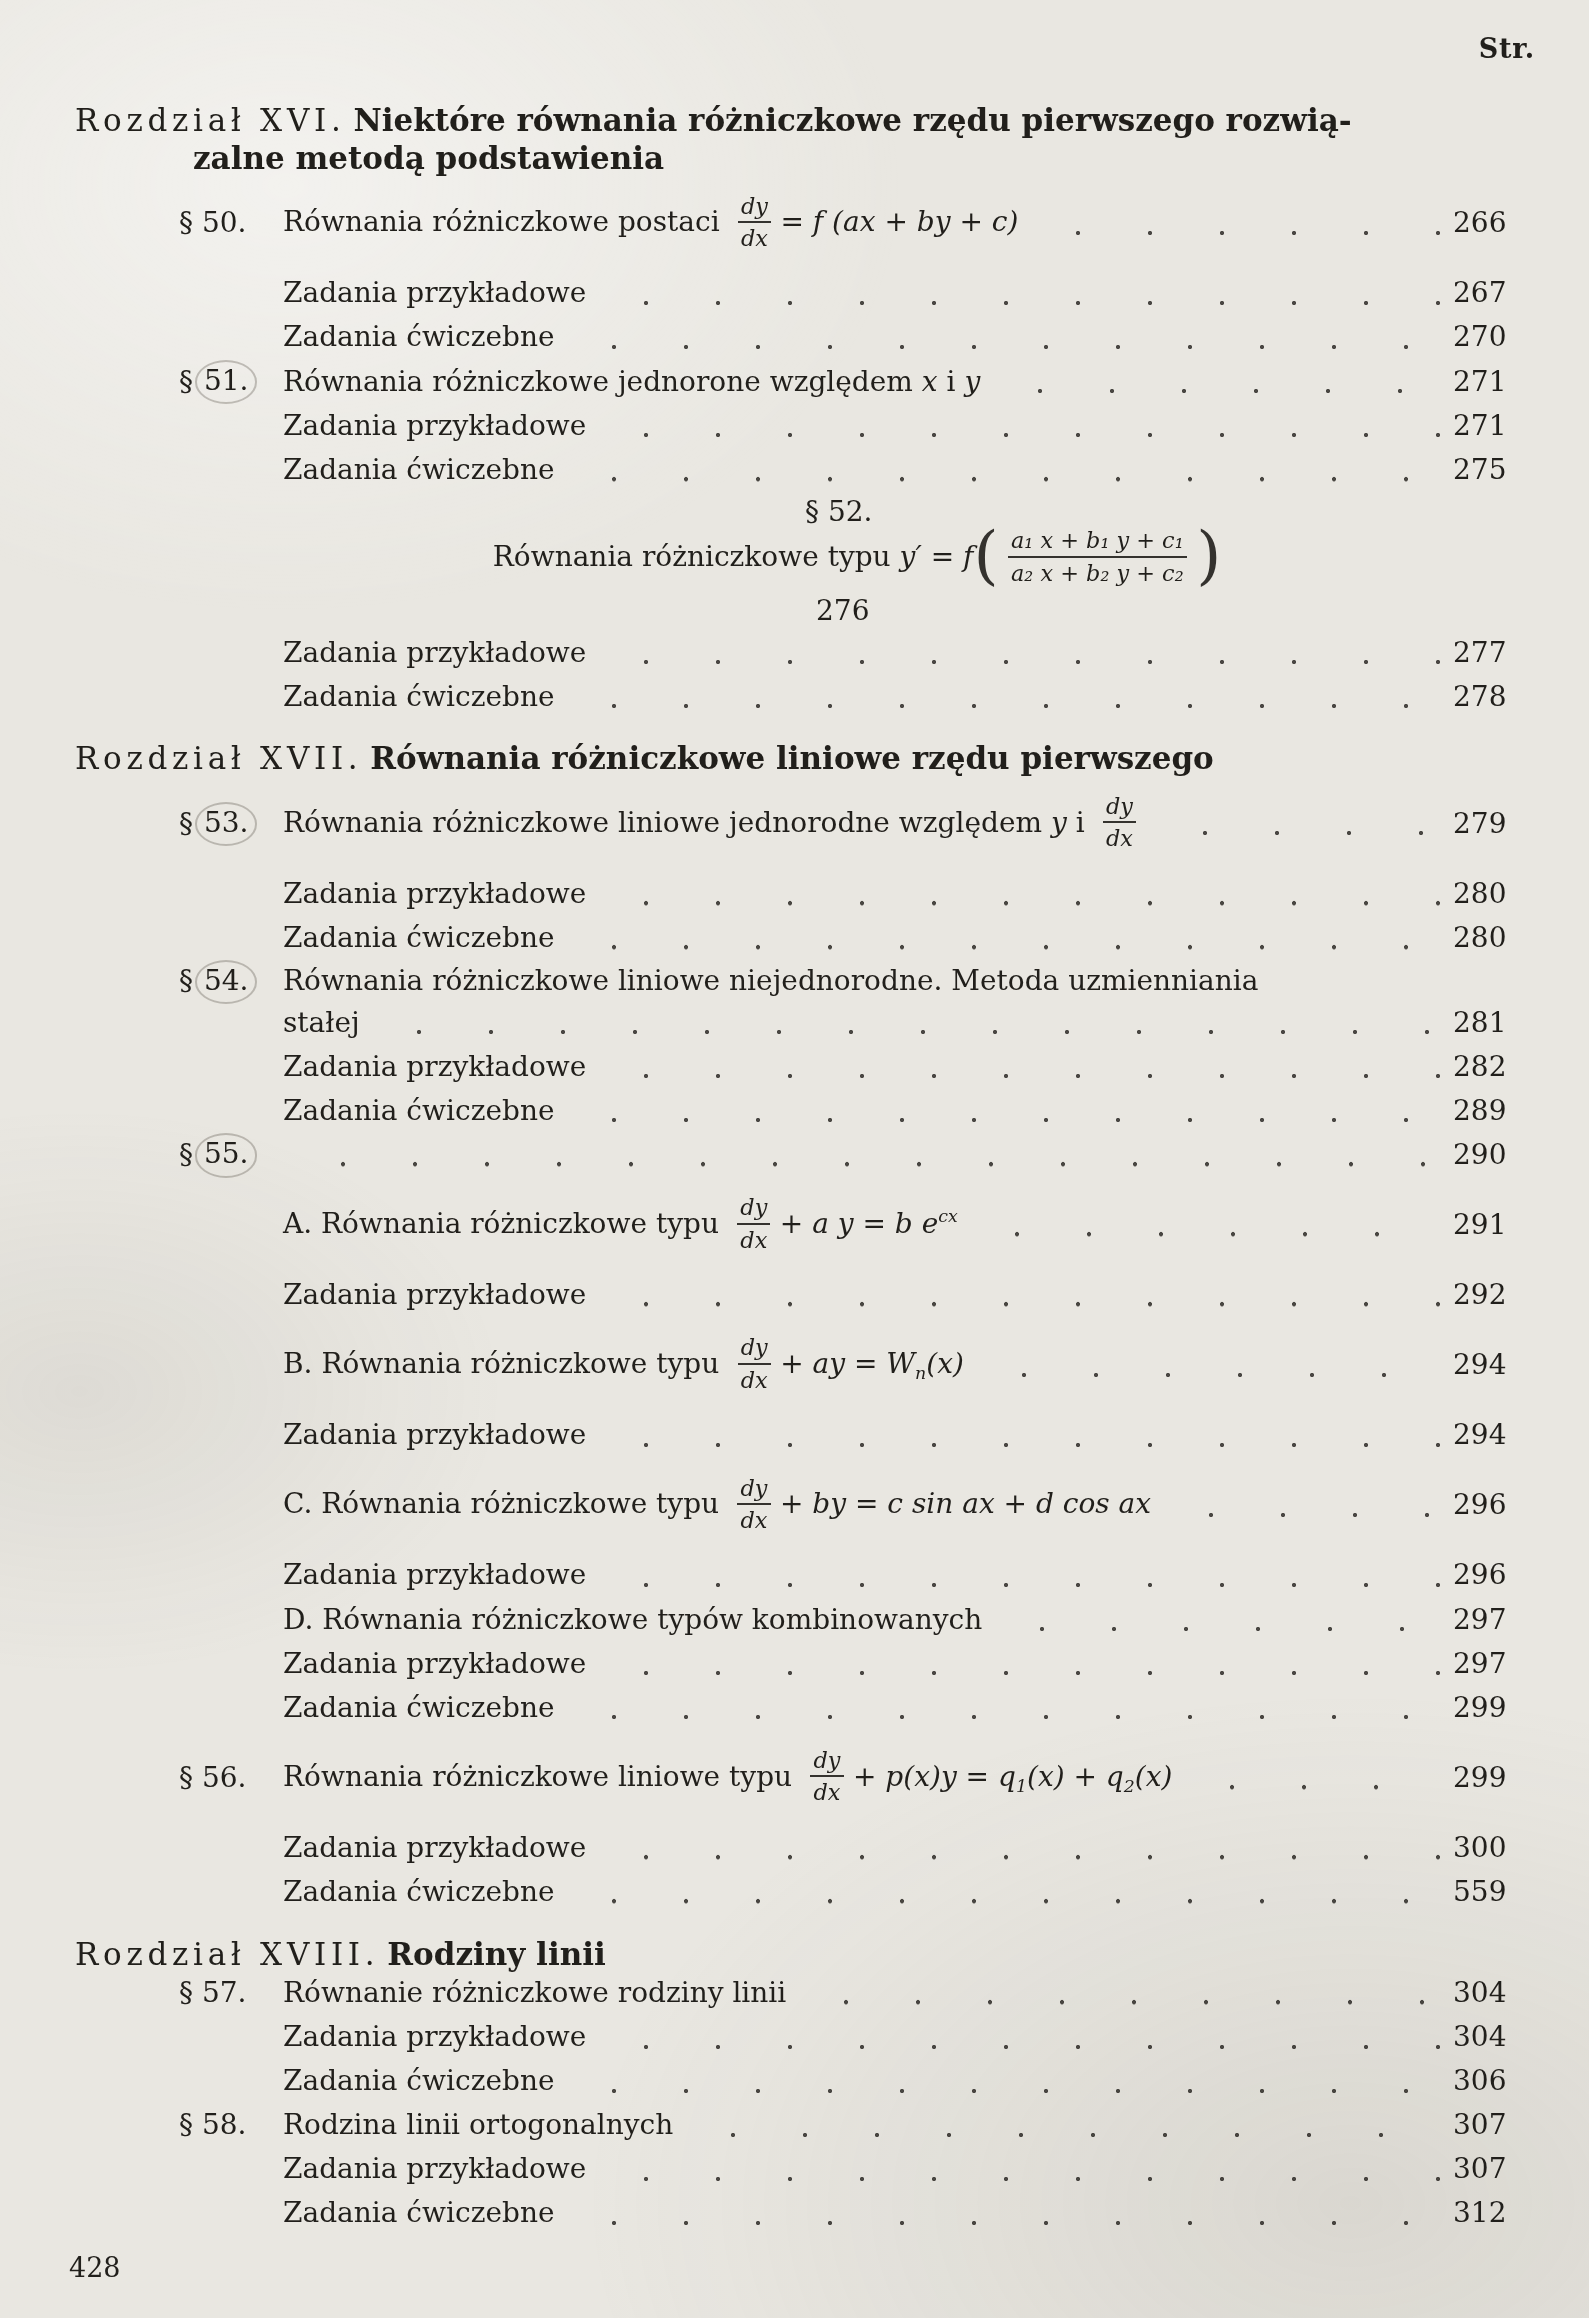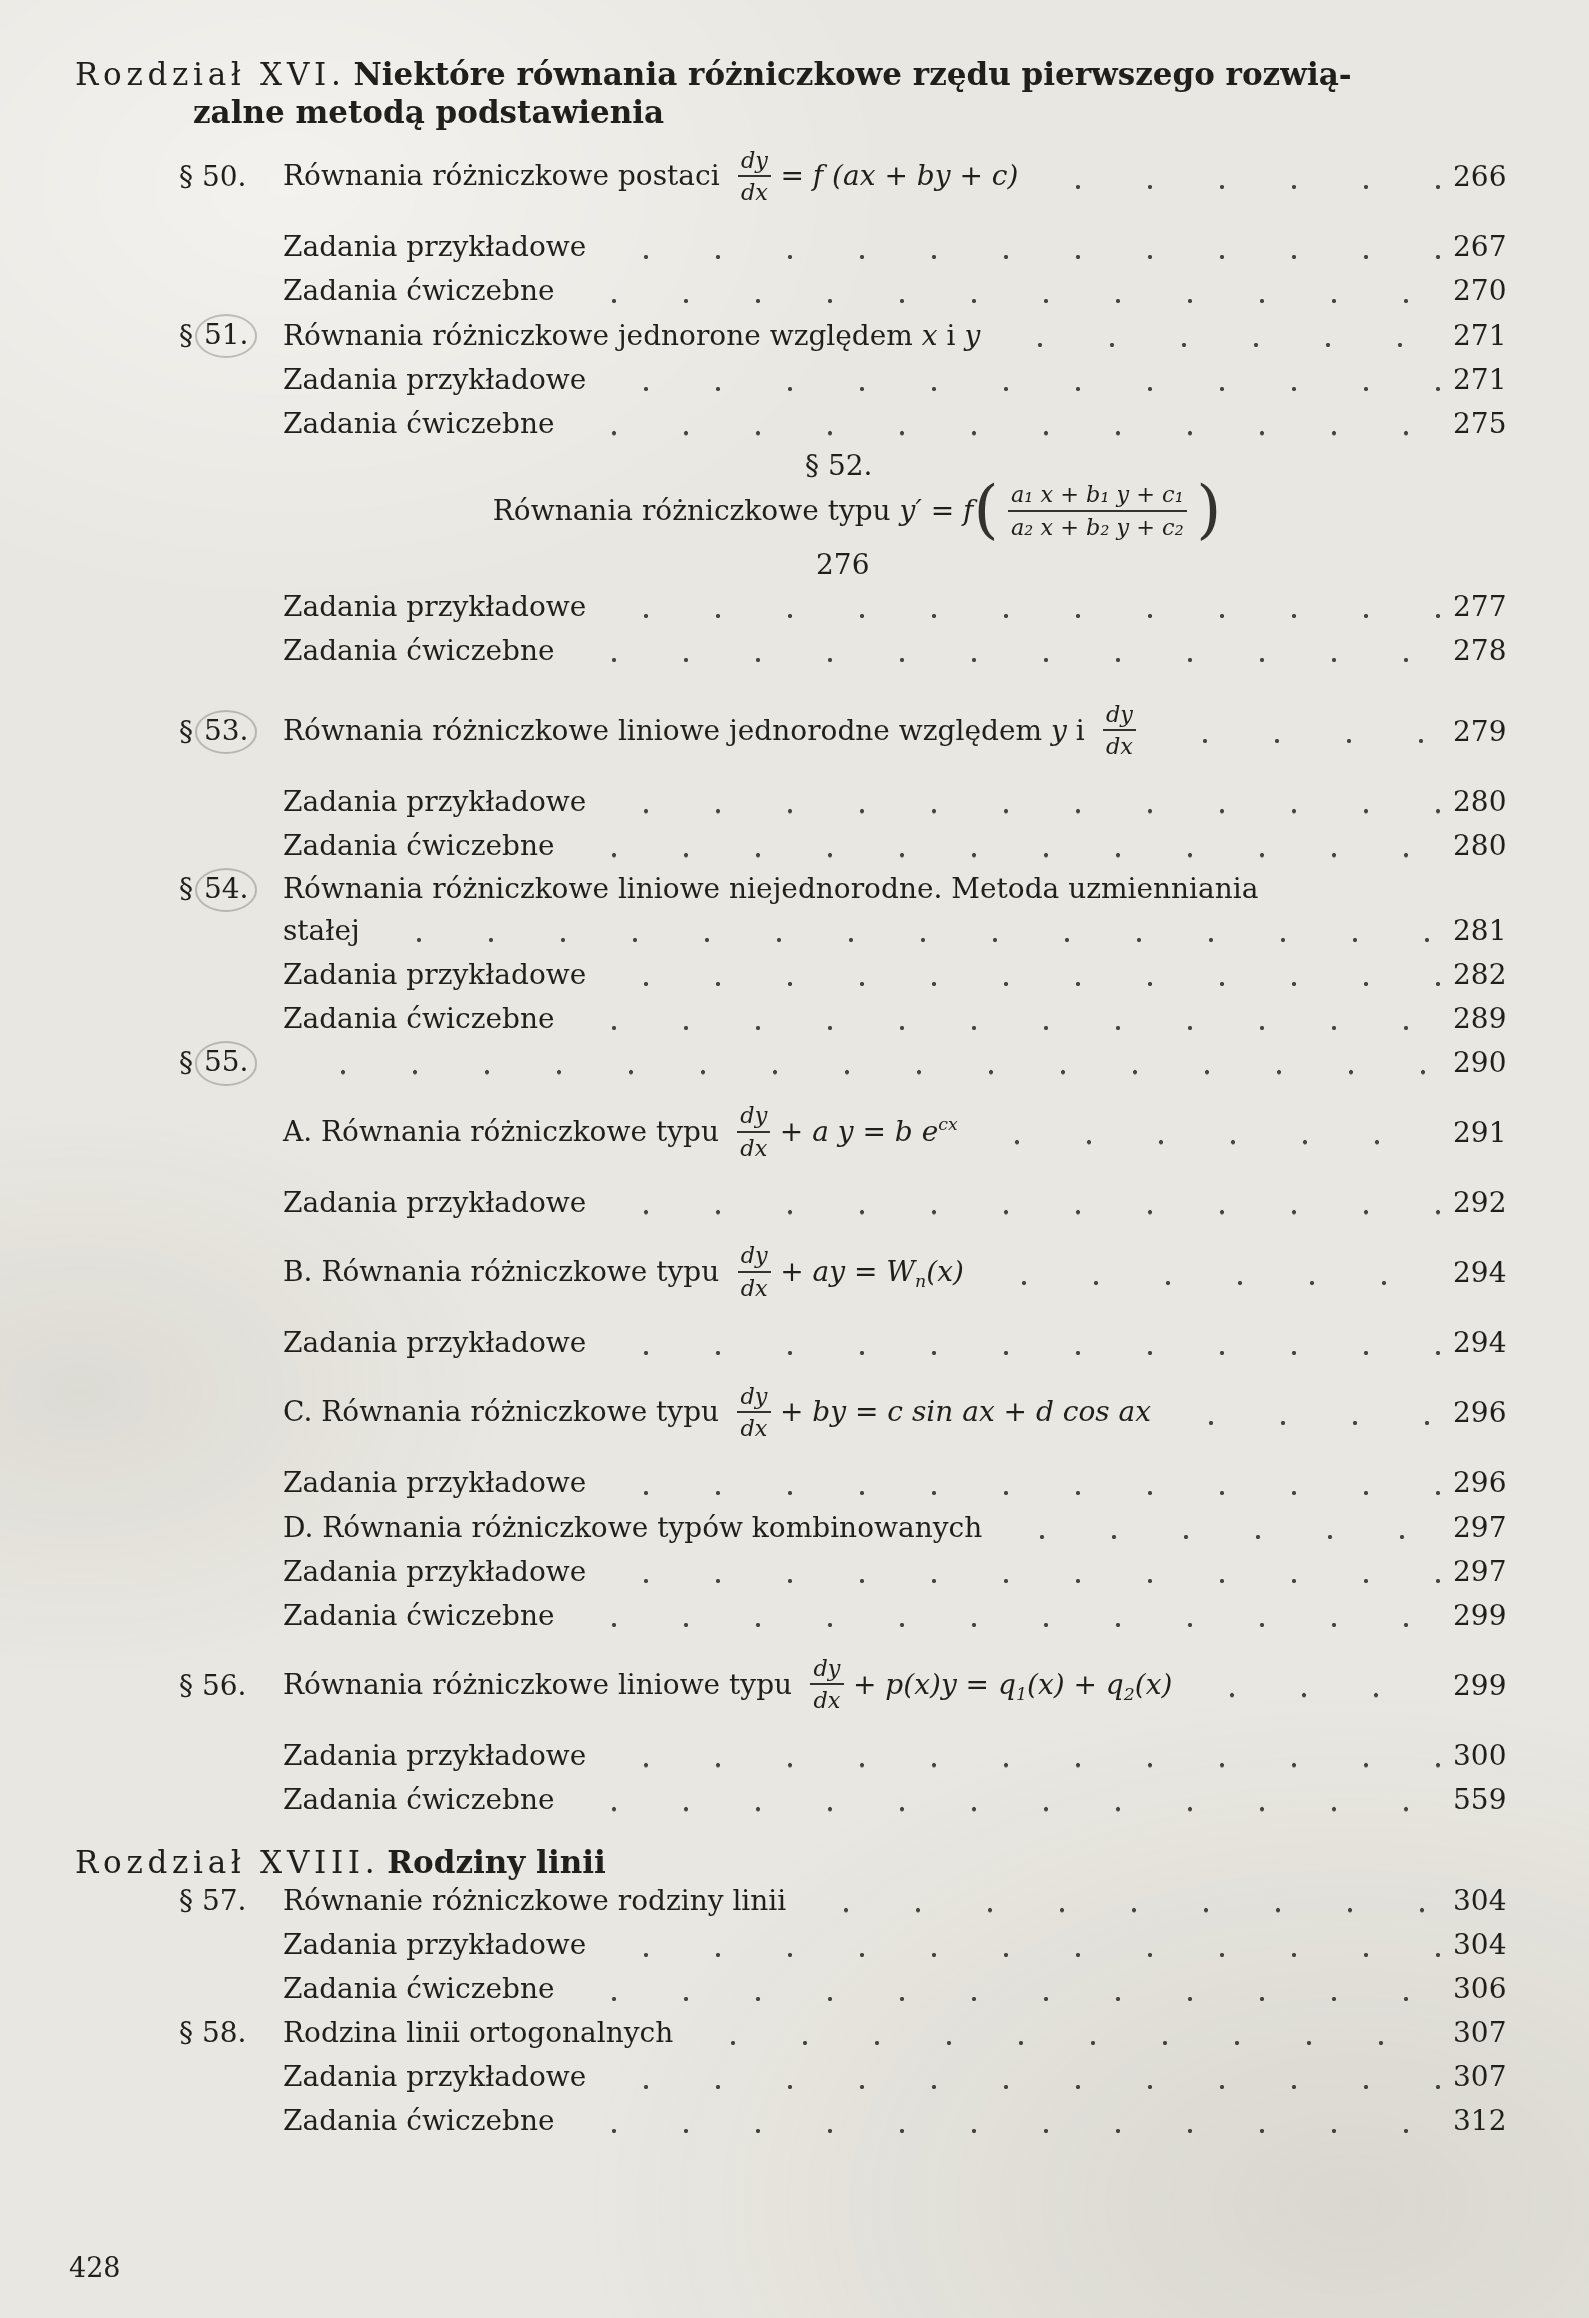--- a/index.html
+++ b/index.html
@@ -41,20 +41,21 @@
           background-image:radial-gradient(circle,rgba(38,35,31,.82) 1.9px,transparent 2.4px);
           background-size:72px 6.3px;background-repeat:repeat-x;background-position:0 center;
           position:relative;top:9.4px;}
   .epage{width:82px;flex:none;white-space:nowrap;}
   .footer-num{position:absolute;left:69px;bottom:36px;font-size:27px;}
 </style>
 </head>
 <body>
 
 <div class="page">
+  <div class="str-row">Str.</div>
   <div id="toc">
       <div class="chapter-block">
         <div class="chapter"><span class="ch-prefix">Rozdział XVI.</span><span class="ch-title">Niektóre równania różniczkowe rzędu pierwszego rozwią-</span></div>
         <div class="chapter-line2">zalne metodą podstawienia</div>
         <div class="entries">
           <div class="entry tall">
             <span class="enum">§ <span>50.</span></span>
             <span class="etext"><span>Równania różniczkowe postaci </span><span><span class="frac"><span class="fnum">dy</span><span class="fden">dx</span></span></span><span class="math">= f (ax + by + c)</span></span>
             <span class="leader"></span>
             <span class="epage">266</span>
@@ -97,20 +98,21 @@
             <span class="epage">277</span>
           </div>
           <div class="entry sub">
             <span class="etext"><span>Zadania ćwiczebne </span></span>
             <span class="leader"></span>
             <span class="epage">278</span>
           </div>
         </div>
       </div>
       <div class="chapter-block">
+        <div class="chapter"><span class="ch-prefix">Rozdział XVII.</span><span class="ch-title">Równania różniczkowe liniowe rzędu pierwszego</span></div>
         <div class="entries">
           <div class="entry tall">
             <span class="enum">§ <span class="circ">53.</span></span>
             <span class="etext"><span>Równania różniczkowe liniowe jednorodne względem  </span><span class="math">y</span><span> i  </span><span><span class="frac"><span class="fnum">dy</span><span class="fden">dx</span></span></span></span>
             <span class="leader"></span>
             <span class="epage">279</span>
           </div>
           <div class="entry sub">
             <span class="etext"><span>Zadania przykładowe </span></span>
             <span class="leader"></span>

